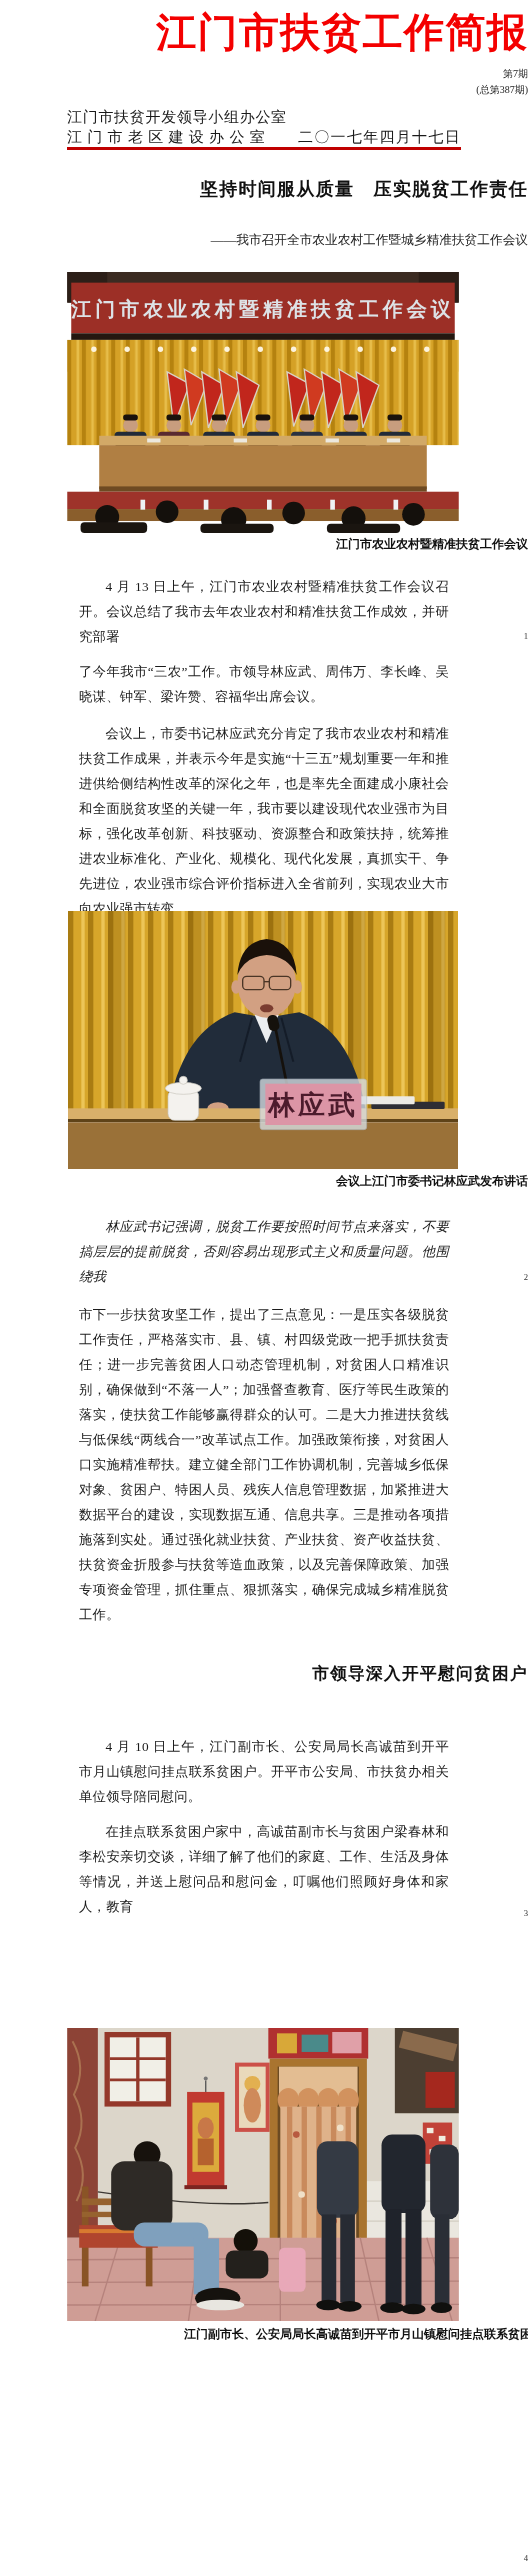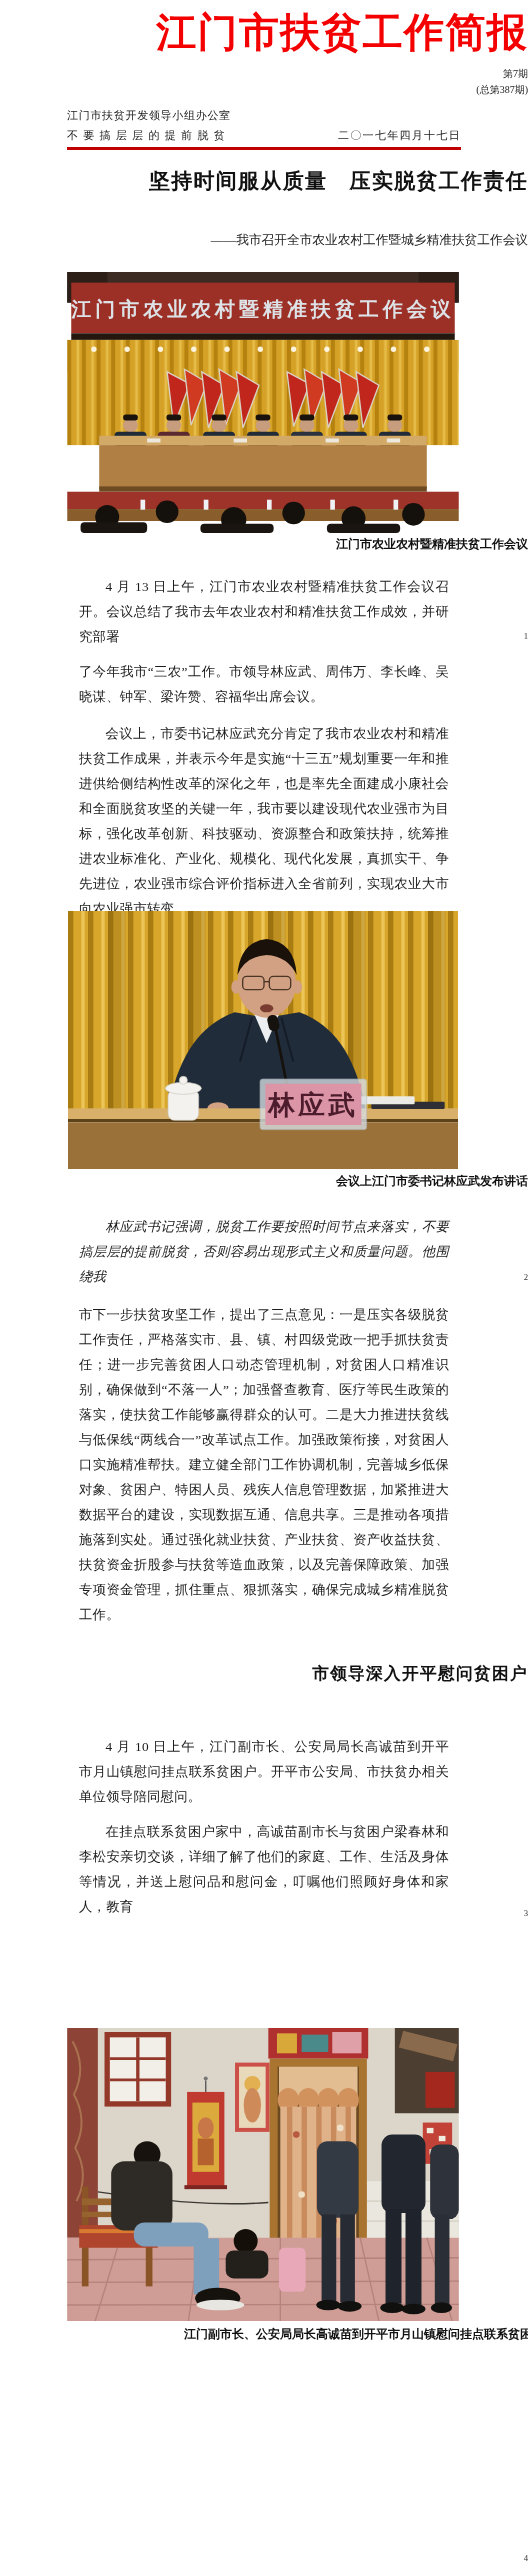--- a/index.html
+++ b/index.html
@@ -7,29 +7,29 @@
     position:relative;width:528px;height:2576px;margin:0 auto;background:#fff;
     font-family:"Liberation Serif","DejaVu Serif",serif;color:#1c1c1c;overflow:hidden;
   }
   .abs{position:absolute;}
   .center{left:0;width:528px;text-align:right;}
   
   .masthead-title{top:5.3px;font-size:40px;font-weight:900;letter-spacing:1.3px;
     color:var(--accent_red,#f40000);font-family:"Liberation Sans","DejaVu Sans",sans-serif;}
   .issue-no{top:67px;font-size:10px;color:#222;}
   .issue-total{top:83px;font-size:10px;color:#222;}
-  .issuer{left:67px;width:394px;font-size:11px;color:#1a1a1a;}
+  .issuer{left:67px;width:394px;font-size:15px;color:#1a1a1a;}
   .issuer-1{top:108px;letter-spacing:0.7px;}
   .issuer-row{top:128px;display:flex;justify-content:space-between;}
   .issuer-2{letter-spacing:5.3px;}
   .pub-date{letter-spacing:1.3px;}
   .red-rule{top:147px;left:67px;width:394px;height:2.7px;background:var(--rule_red,#c00000);}
   
   .h-article{font-weight:bold;font-family:"Liberation Sans","DejaVu Sans",sans-serif;color:#111;}
-  .a1-title{top:167px;font-size:21px;letter-spacing:1.3px;}
+  .a1-title{top:177px;font-size:18px;letter-spacing:1.3px;}
   .a1-sub{top:232px;font-size:12.7px;color:#222;font-family:"Liberation Serif",serif;font-weight:normal;}
   .a2-title{top:1662px;font-size:16.7px;letter-spacing:1.3px;}
   
   .body-block{left:67px;width:394px;font-size:13.3px;line-height:25px;text-align:justify;
     letter-spacing:0.3px;color:#1b1b1b;}
   .body-block p{margin:12px;}
   .body-block p.indent{text-indent:2em;}
   .body-block p + p{margin-top:8px;}
   .pA{top:562px;} .pB{top:647px;} .pC{top:1202px;font-style:italic;} .pD{top:1290px;}
   .pE{top:1722px;} .pF{top:1807px;} .pG{top:1925px;}
@@ -48,21 +48,21 @@
 </head>
 <body>
 
 <div class="page">
 
   <div class="abs center masthead-title">江门市扶贫工作简报</div>
   <div class="abs center issue-no">第7期</div>
   <div class="abs center issue-total">(总第387期)</div>
   <div class="abs issuer issuer-1">江门市扶贫开发领导小组办公室</div>
   <div class="abs issuer issuer-row">
-    <span class="issuer-2">不要搞层层的提前脱贫</span>
+    <span class="issuer-2">江门市老区建设办公室</span>
     <span class="pub-date">二〇一七年四月十七日</span>
   </div>
   <div class="abs red-rule"></div>
 
   <div class="abs center h-article a1-title">坚持时间服从质量　压实脱贫工作责任</div>
   <div class="abs center a1-sub">——我市召开全市农业农村工作暨城乡精准扶贫工作会议</div>
 
   <svg class="abs photo photo1" width="392" height="261" viewBox="0 0 588 392">
     <defs>
       <pattern id="gold1" width="22" height="158" patternUnits="userSpaceOnUse">

